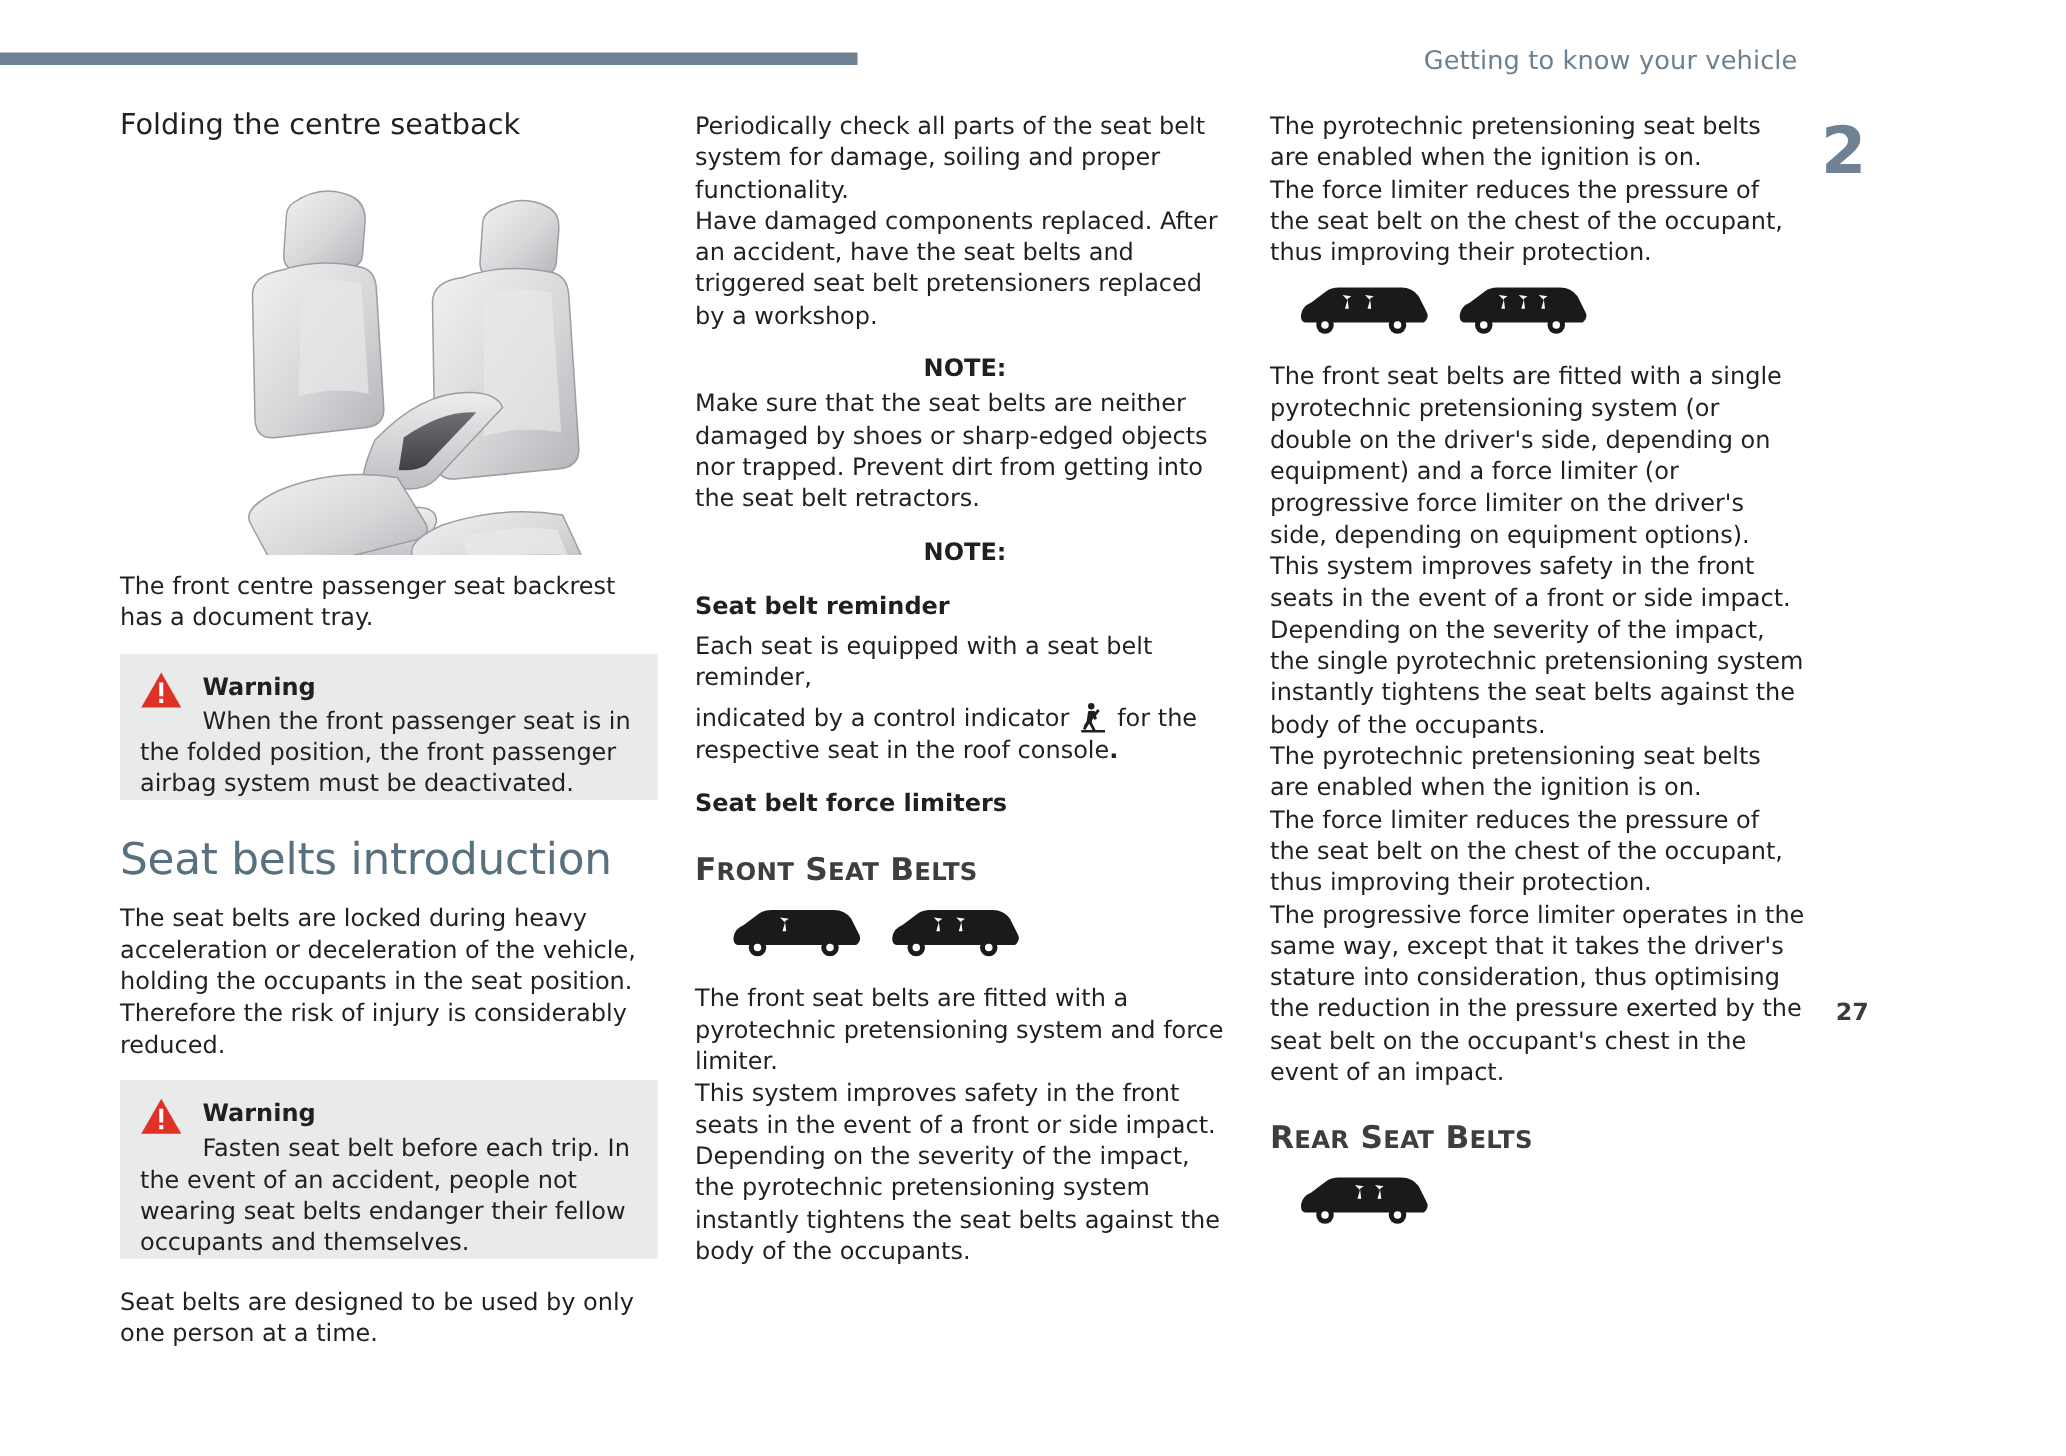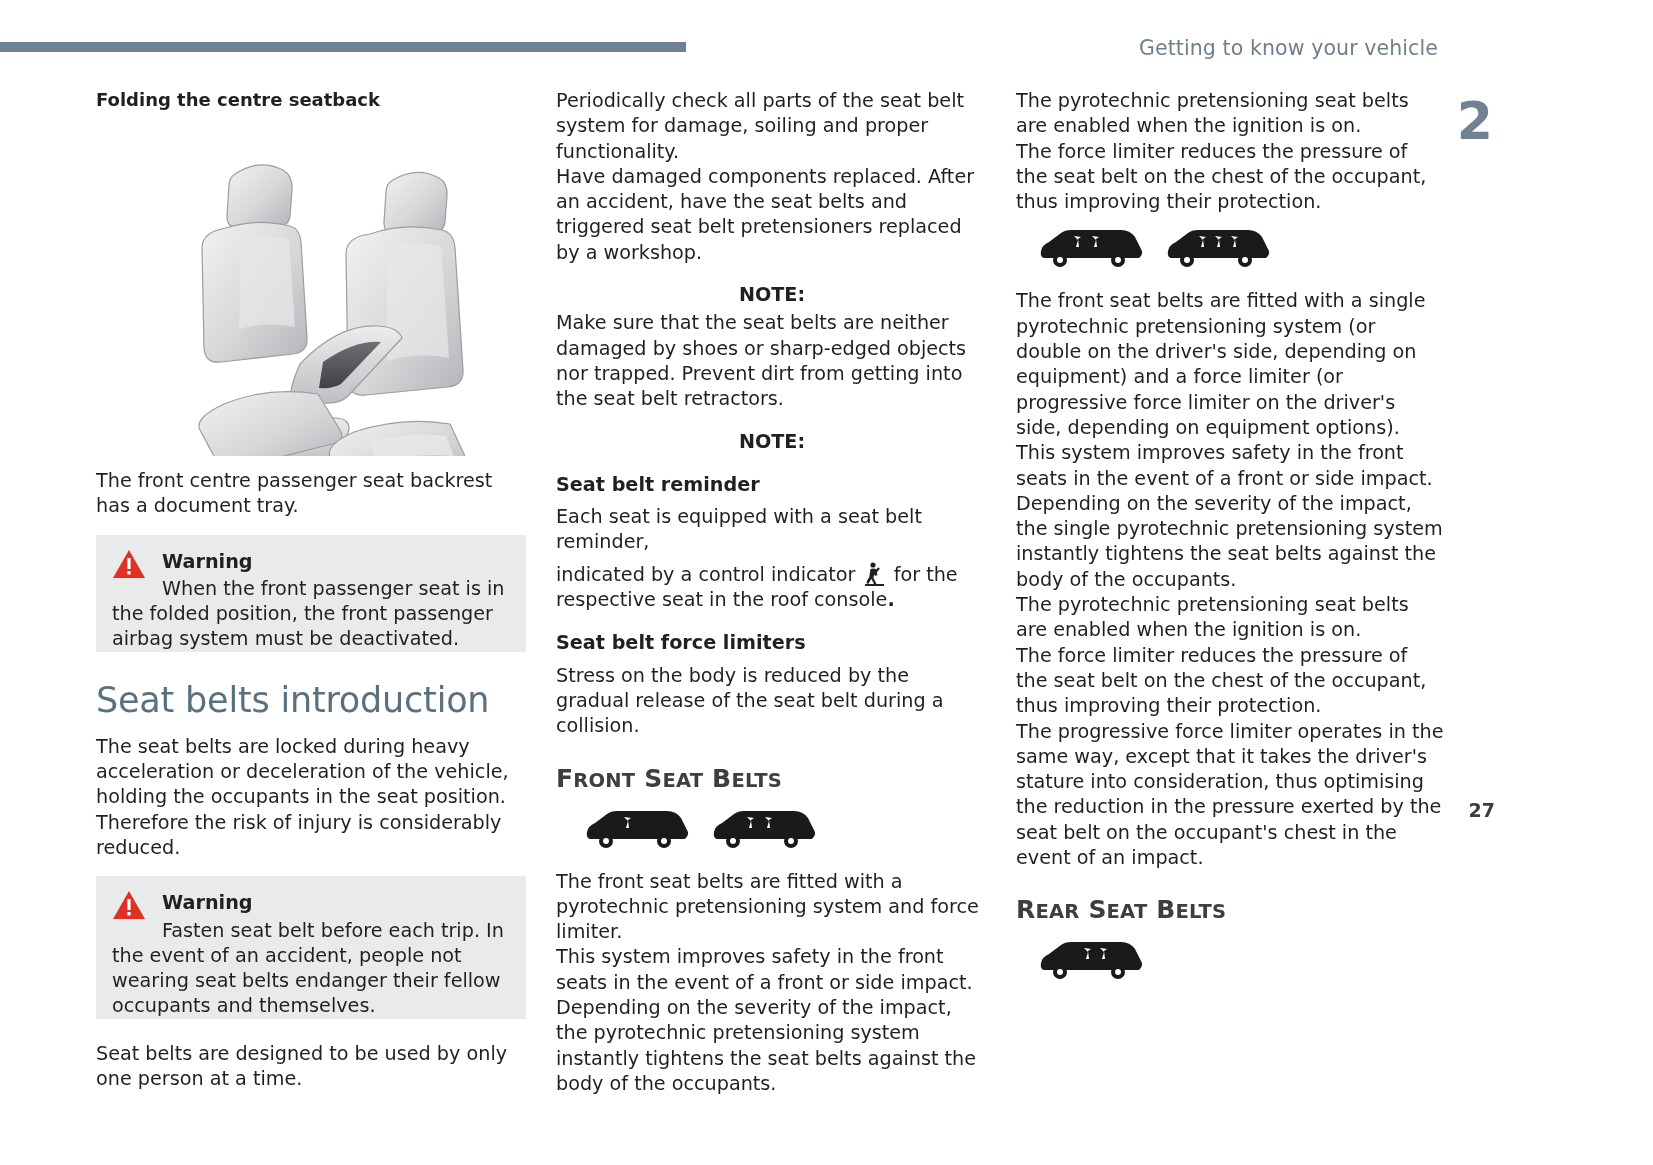--- a/index.html
+++ b/index.html
@@ -60,23 +60,23 @@
     position: absolute;
     top: 88px;
     font-size: 19.2px;
     line-height: 25.3px;
   }
   .col1 { left: 96px;  width: 430px; }
   .col2 { left: 556px; width: 432px; }
   .col3 { left: 1016px; width: 428px; }
 
   h2.sub {
-    font-size: 18px;
-    font-weight: bold;
-    margin: 0 0 24px 0;
+    font-size: 23px;
+    font-weight: normal;
+    margin: 0 0 12px 0;
     line-height: 24px;
   }
   h1.section {
     font-size: 35px;
     font-weight: normal;
     color: #59707f;
     margin: 28px 0 14px 0;
     line-height: 40px;
     letter-spacing: -0.2px;
   }
@@ -263,21 +263,20 @@
       <svg class="inline-icon" viewBox="0 0 26 26" xmlns="http://www.w3.org/2000/svg">
         <circle cx="11" cy="4" r="2.6" fill="#231f20"></circle>
         <path d="M8.5 8 q3 -1 5.5 0 l1.5 6 l-2 1 l-1.5 -4 l-0.5 6 l3 6 l-2 1 l-3.2 -6.2 l-3 5.2 l-2 -1 l3 -6 z" fill="#231f20"></path>
         <path d="M3 24 h19" stroke="#231f20" stroke-width="2"></path>
         <path d="M17 7 L6 20" stroke="#231f20" stroke-width="2.2"></path>
       </svg>
       <span>for the respective seat in the roof console</span><b>.</b>
     </p>
 
     <div class="bold-head">Seat belt force limiters</div>
-    <p class="para">Stress on the body is reduced by the gradual release of the seat belt during a collision.</p>
 
     <h3 class="smallcaps"><span>F<span class="sc">RONT</span> S<span class="sc">EAT</span> B<span class="sc">ELTS</span></span></h3>
 
     <div class="icon-row">
       <svg class="van" viewBox="0 0 105 44" xmlns="http://www.w3.org/2000/svg">
         <path d="M6 30 q-4 -1 -3 -7 q1 -6 8 -9 l12 -9 q4 -3 10 -3 h50 q9 0 14 7 l6 12 q3 5 -2 9 z" fill="#1a1a1a"></path>
         <circle cx="22" cy="32" r="7" fill="#1a1a1a"></circle>
           <circle cx="22" cy="32" r="3" fill="#ffffff"></circle>
         <circle cx="80" cy="32" r="7" fill="#1a1a1a"></circle>
           <circle cx="80" cy="32" r="3" fill="#ffffff"></circle>

